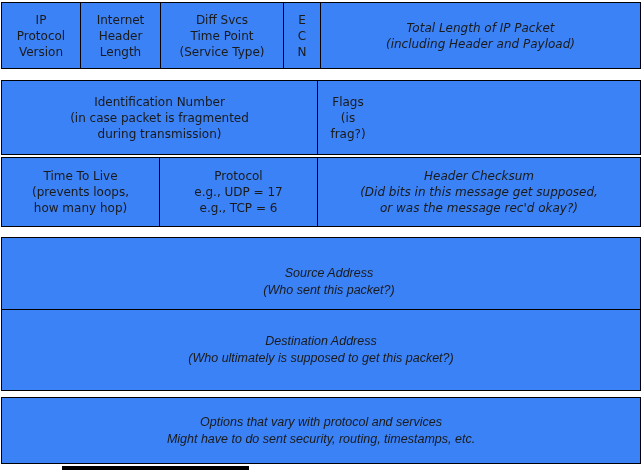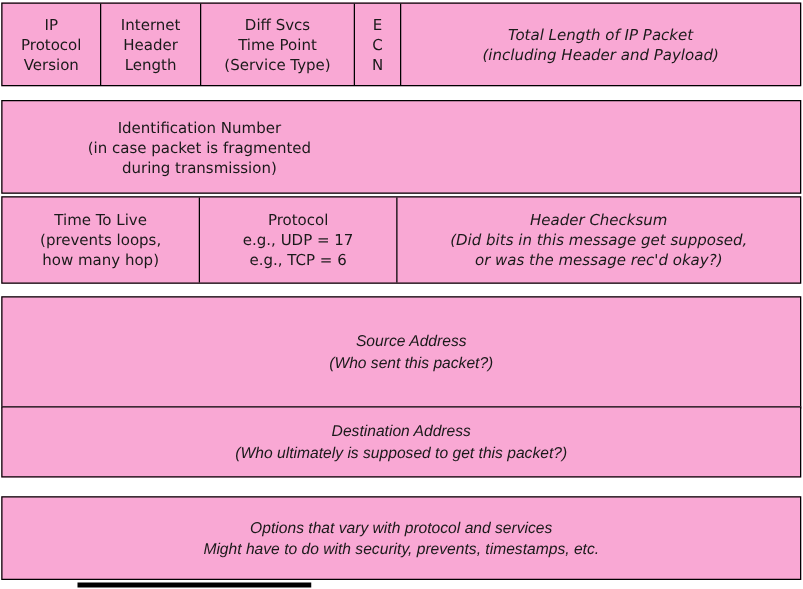--- a/index.html
+++ b/index.html
@@ -7,21 +7,21 @@
     position:relative;
     width:642px; height:471px;
     background:#ffffff;
     color:#1a1a1a;
     font-family:"DejaVu Sans", sans-serif;
     overflow:hidden;
   }
   .box {
     position:absolute; left:1px; right:1px;
     border:1.5px solid #000;
-    background:#f9a8d4;
+    background:#3b82f6;
     display:flex;
     box-sizing:border-box;
   }
   .cell {
     display:flex; align-items:center; justify-content:center;
     text-align:center;
     box-sizing:border-box;
     overflow:hidden;
   }
   .cell + .cell { border-left:1.5px solid #000; }
@@ -29,21 +29,21 @@
   .r123 .cell-label { font-size:12px; line-height:16px; }
   .r456 .cell-label {
     font-family:"Liberation Sans", sans-serif;
     font-size:12.5px; line-height:17px;
   }
   
   .row1 { top:2px;   height:67px; }
   .row2 { top:80px;  height:75px; }
   .row3 { top:157px; height:70px; }
   .row4 { top:237px; height:90px;padding-left:16px; }
-  .row5 { top:325px; height:57px;justify-content:center; }
+  .row5 { top:309px; height:82px;justify-content:center; }
   .row6 { top:397px; height:67px; }
   
   .w-version { width:78px; }
   .w-ihl     { width:80px;justify-content:center; }
   .w-dscp    { width:123px; }
   .w-ecn     { width:37px; }
   .w-fill    { flex:1;font-style:italic; }
   
   .w-ident   { width:315px; }
   .w-flags   { width:61px; }
@@ -88,20 +88,25 @@
 (including Header and Payload)</span>
     </div>
   </div>
 
   <div class="box row2 r123">
     <div class="cell w-ident">
       <span class="cell-label">Identification Number
 (in case packet is fragmented
 during transmission)</span>
     </div>
+    <div class="cell w-flags">
+      <span class="cell-label">Flags
+(is
+frag?)</span>
+    </div>
   </div>
 
   <div class="box row3 r123">
     <div class="cell w-ttl">
       <span class="cell-label">Time To Live
 (prevents loops,
 how many hop)</span>
     </div>
     <div class="cell w-proto">
       <span class="cell-label">Protocol
@@ -125,19 +130,19 @@
   <div class="box row5 r456">
     <div class="cell w-fill">
       <span class="cell-label">Destination Address
 (Who ultimately is supposed to get this packet?)</span>
     </div>
   </div>
 
   <div class="box row6 r456">
     <div class="cell w-fill">
       <span class="cell-label">Options that vary with protocol and services
-Might have to do with security, prevents, timestamps, etc.</span>
+Might have to do sent security, routing, timestamps, etc.</span>
     </div>
   </div>
 
   <div class="bottom-bar"></div>
 
 </div>
 
 </body></html>

